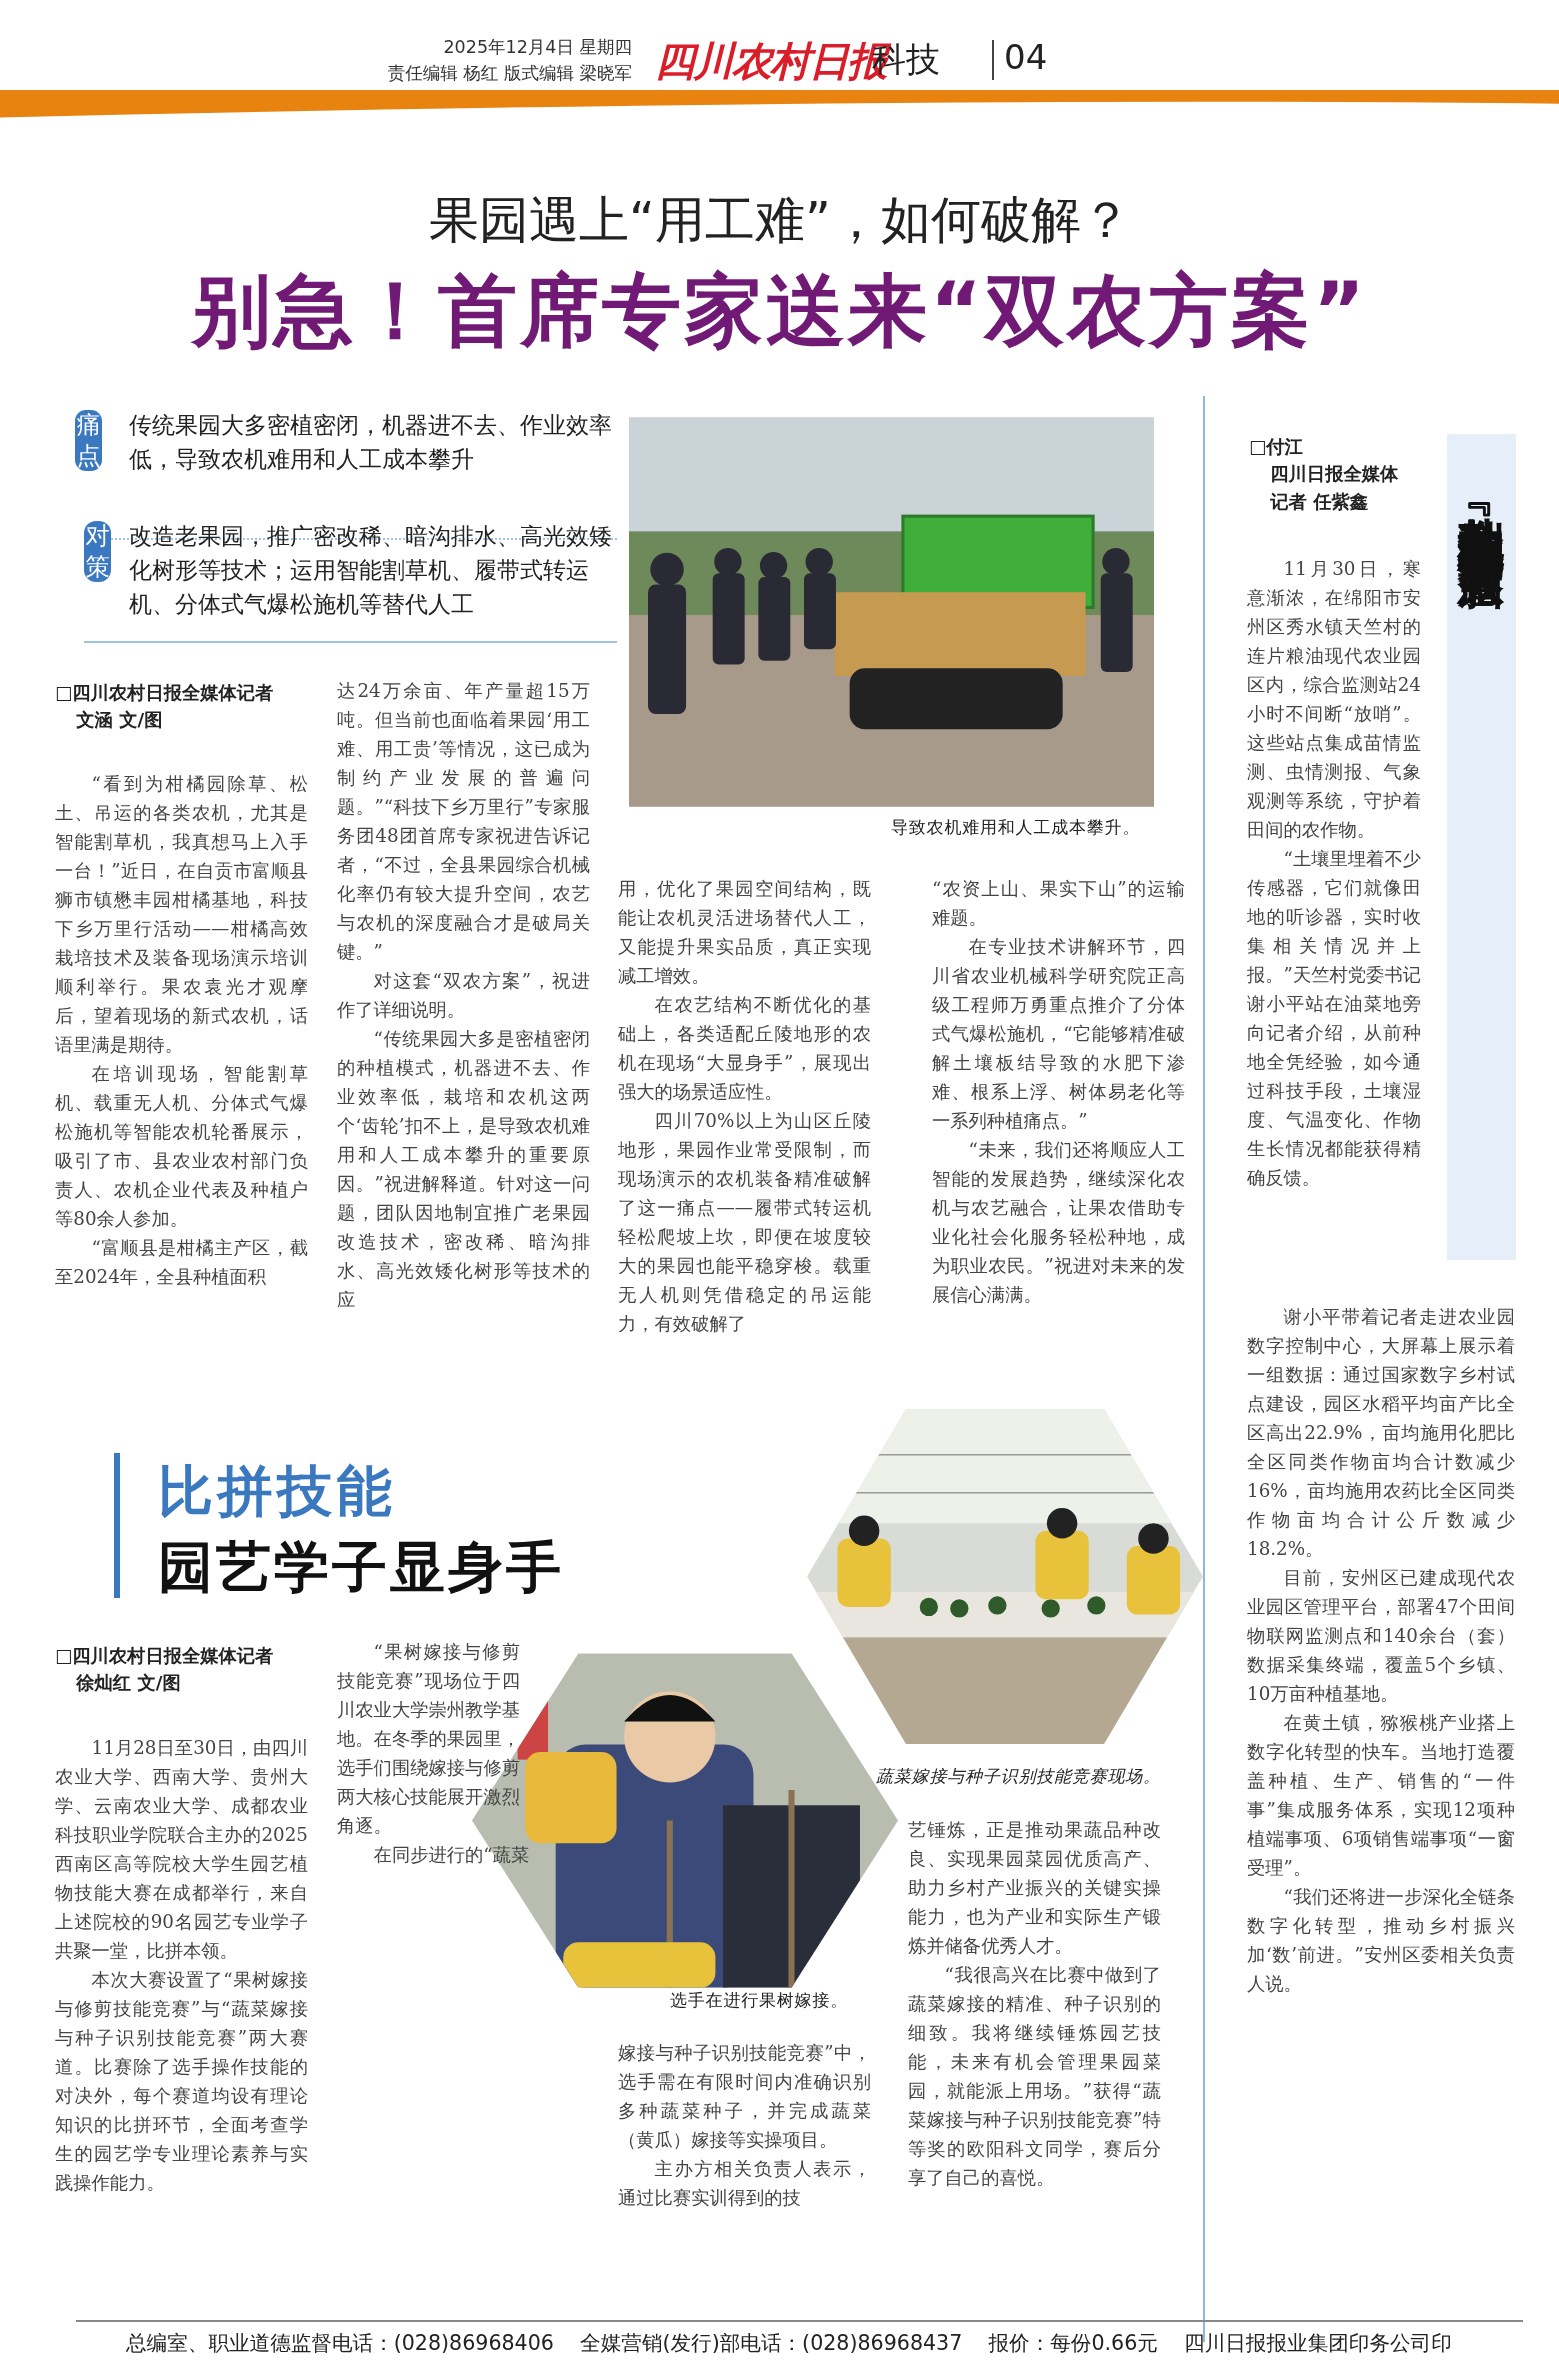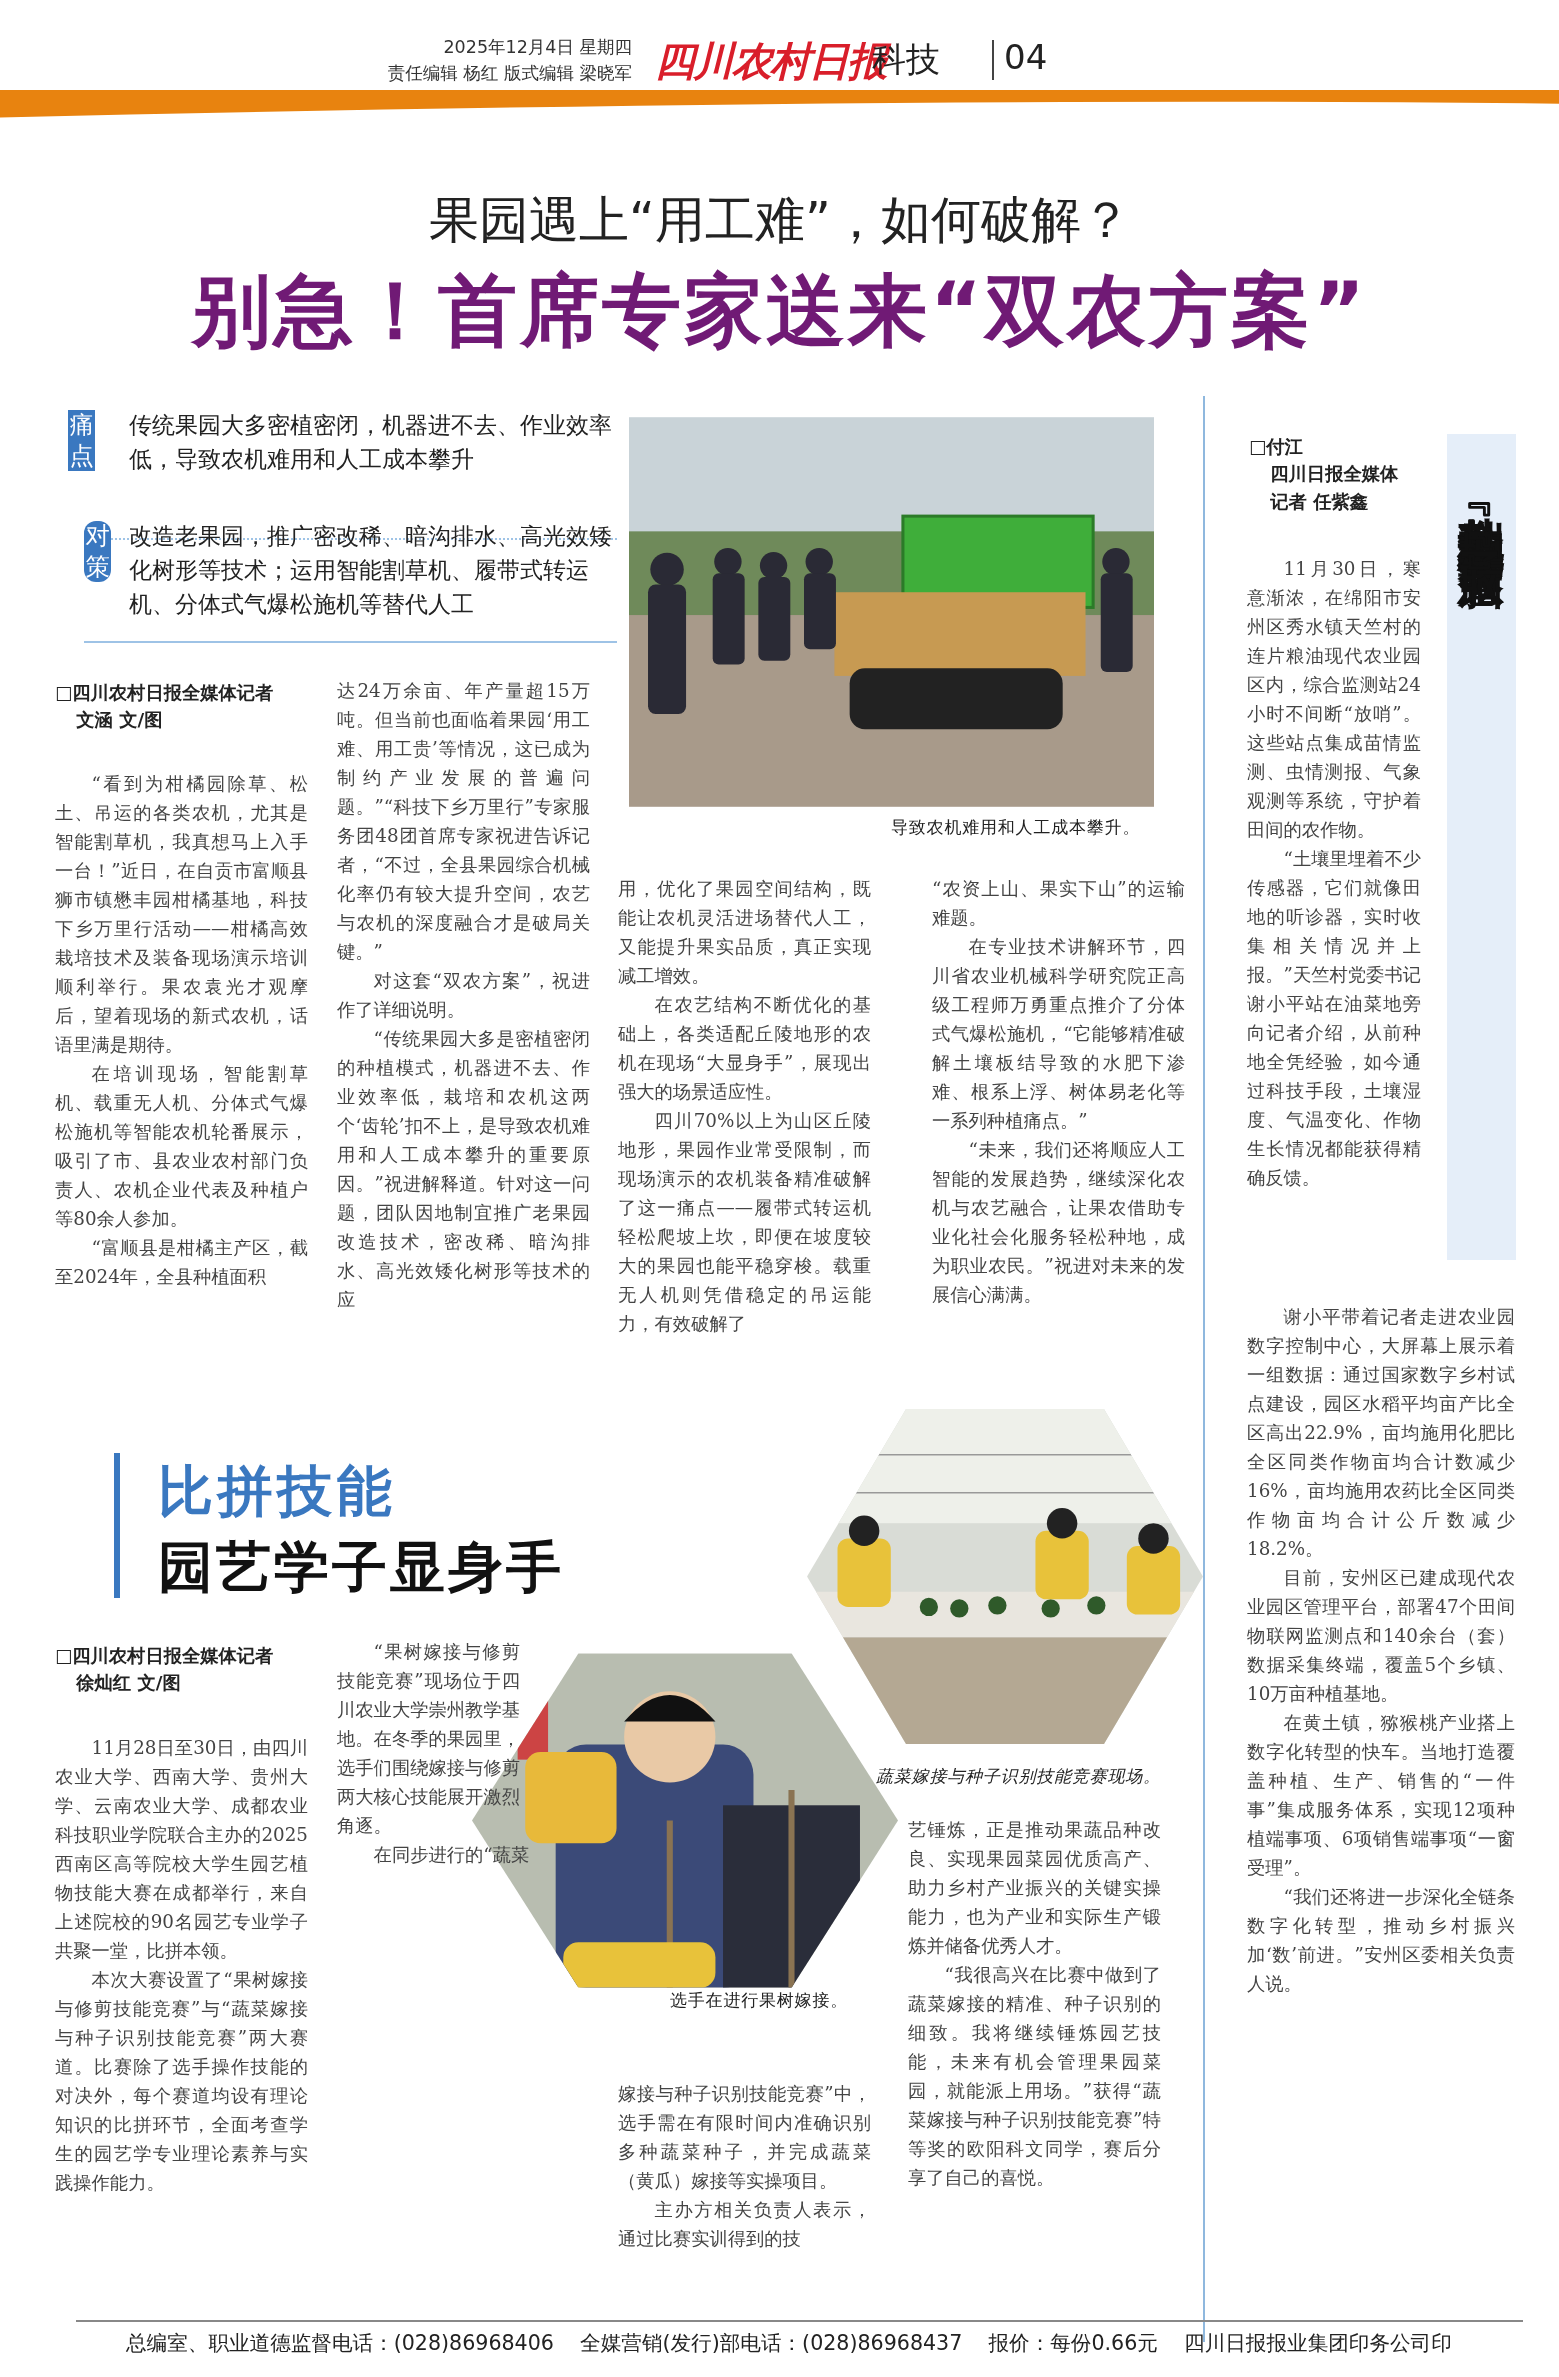--- a/index.html
+++ b/index.html
@@ -59,21 +59,21 @@
 <div id="section-name" class="abs sans">科技</div>
 <div id="section-divider" class="abs"></div>
 <div id="page-number" class="abs sans">04</div>
 <svg id="orange-band" class="abs" viewBox="0 0 2048 40" preserveAspectRatio="none">
   <path d="M0 0 H2048 V18 Q1200 8 0 36 Z" fill="#e8830f"></path>
 </svg>
 
 <div id="subhead" class="abs">果园遇上“用工难”，如何破解？</div>
 <div id="headline" class="abs">别急！首席专家送来“双农方案”</div>
 
-<div class="abs tag-col" style="left:68px;top:410px;">痛点</div>
+<div class="abs tag-col" style="left:75px;top:410px;border-radius:11px;">痛点</div>
 <div class="abs box-text" style="left:129px;top:408px;width:487px;">传统果园大多密植密闭，机器进不去、作业效率低，导致农机难用和人工成本攀升</div>
 <div id="box-divider" class="abs"></div>
 <div class="abs tag-col" style="left:84px;top:522px;margin-top:0;top:521px;border-radius:12px;">对策</div>
 <div class="abs box-text" style="left:129px;top:519px;width:487px;">改造老果园，推广密改稀、暗沟排水、高光效矮化树形等技术；运用智能割草机、履带式转运机、分体式气爆松施机等替代人工</div>
 <div id="box-bottom" class="abs"></div>
 
 <div class="abs photo" style="left:629px;top:417px;width:525px;height:390px;">
   <svg width="525" height="390" viewBox="0 0 690 512">
     <rect width="690" height="260" fill="#c9d3d8"></rect>
     <rect y="150" width="690" height="120" fill="#6f8a5a"></rect>
@@ -215,21 +215,21 @@
   <div style="padding-left:21.3px">徐灿红  文/图</div>
 </div>
 <div class="abs col" style="left:55px;top:1733px;width:253px;">
   <p>11月28日至30日，由四川农业大学、西南大学、贵州大学、云南农业大学、成都农业科技职业学院联合主办的2025西南区高等院校大学生园艺植物技能大赛在成都举行，来自上述院校的90名园艺专业学子共聚一堂，比拼本领。</p>
   <p>本次大赛设置了“果树嫁接与修剪技能竞赛”与“蔬菜嫁接与种子识别技能竞赛”两大赛道。比赛除了选手操作技能的对决外，每个赛道均设有理论知识的比拼环节，全面考查学生的园艺学专业理论素养与实践操作能力。</p>
 </div>
 <div class="abs col" style="left:337px;top:1637px;width:259px;">
   <p style="width:183px">“果树嫁接与修剪技能竞赛”现场位于四川农业大学崇州教学基地。在冬季的果园里，选手们围绕嫁接与修剪两大核心技能展开激烈角逐。</p>
   <p>在同步进行的“蔬菜</p>
 </div>
-<div class="abs col" style="left:618px;top:2038px;width:253px;margin-top:41px;">
+<div class="abs col" style="left:618px;top:2038px;width:253px;">
   <p class="noind">嫁接与种子识别技能竞赛”中，选手需在有限时间内准确识别多种蔬菜种子，并完成蔬菜（黄瓜）嫁接等实操项目。</p>
   <p>主办方相关负责人表示，通过比赛实训得到的技</p>
 </div>
 <div class="abs col" style="left:908px;top:1815px;width:253px;">
   <p class="noind">艺锤炼，正是推动果蔬品种改良、实现果园菜园优质高产、助力乡村产业振兴的关键实操能力，也为产业和实际生产锻炼并储备优秀人才。</p>
   <p>“我很高兴在比赛中做到了蔬菜嫁接的精准、种子识别的细致。我将继续锤炼园艺技能，未来有机会管理果园菜园，就能派上用场。”获得“蔬菜嫁接与种子识别技能竞赛”特等奖的欧阳科文同学，赛后分享了自己的喜悦。</p>
 </div>
 
 <div id="footer-rule" class="abs"></div>
 <div id="footer-text" class="abs">总编室、职业道德监督电话：(028)86968406    全媒营销(发行)部电话：(028)86968437    报价：每份0.66元    四川日报报业集团印务公司印</div>

